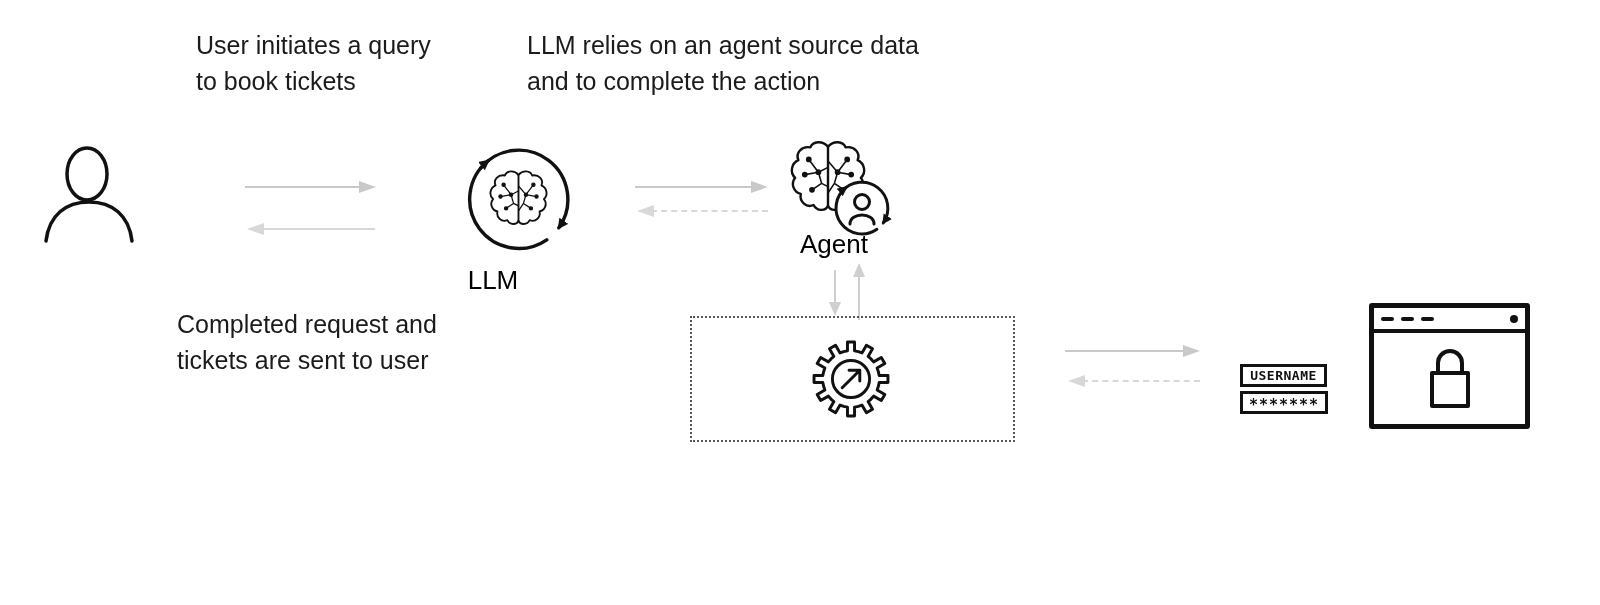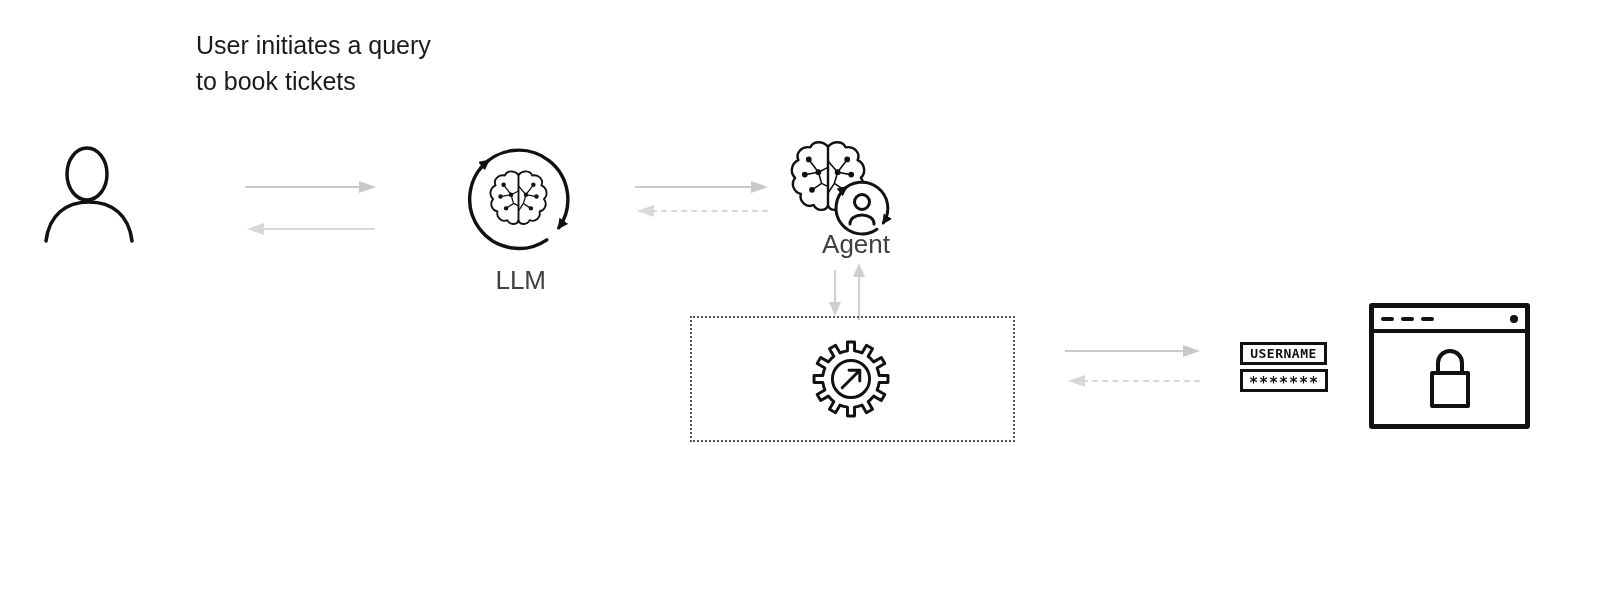--- a/index.html
+++ b/index.html
@@ -1,19 +1,19 @@
 <!DOCTYPE html>
 <html><head>
 <meta charset="utf-8">
 <style>
   html,body{margin:0;padding:0;background:#ffffff;}
   #stage{position:relative;width:1600px;height:605px;background:#ffffff;overflow:hidden;
          font-family:"Liberation Sans",sans-serif;color:#1b1b1b;}
   .caption{position:absolute;font-size:25px;line-height:36px;white-space:pre-line;color:#1b1b1b;}
-  .node-label{position:absolute;font-size:26px;line-height:30px;color:#404040;text-align:right;}
+  .node-label{position:absolute;font-size:26px;line-height:30px;color:#000000;text-align:center;}
   svg{overflow:visible;display:block;}
   .ink{stroke:#111;fill:none;stroke-linecap:round;stroke-linejoin:round;}
   .bo{fill:#fff;stroke:#111;stroke-width:3;stroke-linecap:round;stroke-linejoin:round;}
   .bn{stroke:#111;stroke-width:2;fill:#111;stroke-linecap:round;}
   .bn path{fill:none;}
   
   .harrow{position:absolute;height:12px;}
   .harrow .line{position:absolute;top:5px;}
   .harrow .head{position:absolute;top:0;width:0;height:0;border-top:6px solid transparent;border-bottom:6px solid transparent;}
   .harrow.right .line{left:0;right:14px;}
@@ -30,40 +30,44 @@
   .varrow.down .line{top:0;bottom:12px;}
   .varrow.down .head{bottom:0;border-top:14px solid #cfcfcf;}
   .varrow.up .line{top:12px;bottom:0;}
   .varrow.up .head{top:0;border-bottom:14px solid #cfcfcf;}
   
   .dotted-box{position:absolute;left:690px;top:316px;width:325px;height:126px;box-sizing:border-box;
               border:2px dotted #555;background:transparent;}
   
   .field{position:absolute;box-sizing:border-box;border:3px solid #111;background:#fff;
          display:flex;align-items:center;justify-content:center;
-         font-family:"DejaVu Sans Mono",monospace;font-weight:bold;color:#111;}
+         font-family:"DejaVu Sans Mono",monospace;font-weight:bold;color:#111;margin-top:22px;}
   .field.user{left:1240px;top:342px;width:87px;height:23px;font-size:13px;letter-spacing:0.5px;}
   .field.pass{left:1240px;top:369px;width:88px;height:23px;font-size:15px;letter-spacing:1px;padding-top:4px;}
   
   .browser{position:absolute;left:1369px;top:303px;width:161px;height:126px;box-sizing:border-box;
            border:5px solid #111;border-radius:3px;background:#fff;display:flex;flex-direction:column;}
   .browser .titlebar{height:21px;border-bottom:4px solid #111;display:flex;align-items:center;padding:0 7px;}
   .browser .dash{width:13px;height:4px;background:#111;border-radius:2px;margin-right:7px;}
   .browser .dot{width:8px;height:8px;background:#111;border-radius:50%;margin-left:auto;}
   .browser .content{flex:1;display:flex;flex-direction:column;align-items:center;justify-content:center;}
   .shackle{width:28px;height:24px;box-sizing:border-box;border:4px solid #111;border-bottom:none;border-radius:14px 14px 0 0;}
   .lockbody{width:40px;height:37px;box-sizing:border-box;border:4px solid #111;border-radius:2px;background:#fff;margin-top:-2px;}
 </style>
 </head>
 <body>
 
 <div id="stage">
 
   <div class="caption" style="left:196px;top:27px;">User initiates a query
 to book tickets</div>
+  <div class="caption" style="left:527px;top:27px;">LLM relies on an agent source data
+and to complete the action</div>
+  <div class="caption" style="left:177px;top:306px;">Completed request and
+tickets are sent to user</div>
 
   <svg style="position:absolute;left:40px;top:143px;" width="98" height="100" viewBox="0 0 98 100">
     <path class="ink" stroke-width="3.5" d="M6 98 C9 72 26 59 49 59 C72 59 89 72 92 98"></path>
     <ellipse cx="47" cy="31" rx="20" ry="26" fill="#fff" stroke="#111" stroke-width="3.5"></ellipse>
   </svg>
 
   <div class="harrow right fwd" style="left:245px;top:181px;width:131px;">
       <div class="line"></div>
       <div class="head"></div>
     </div>

